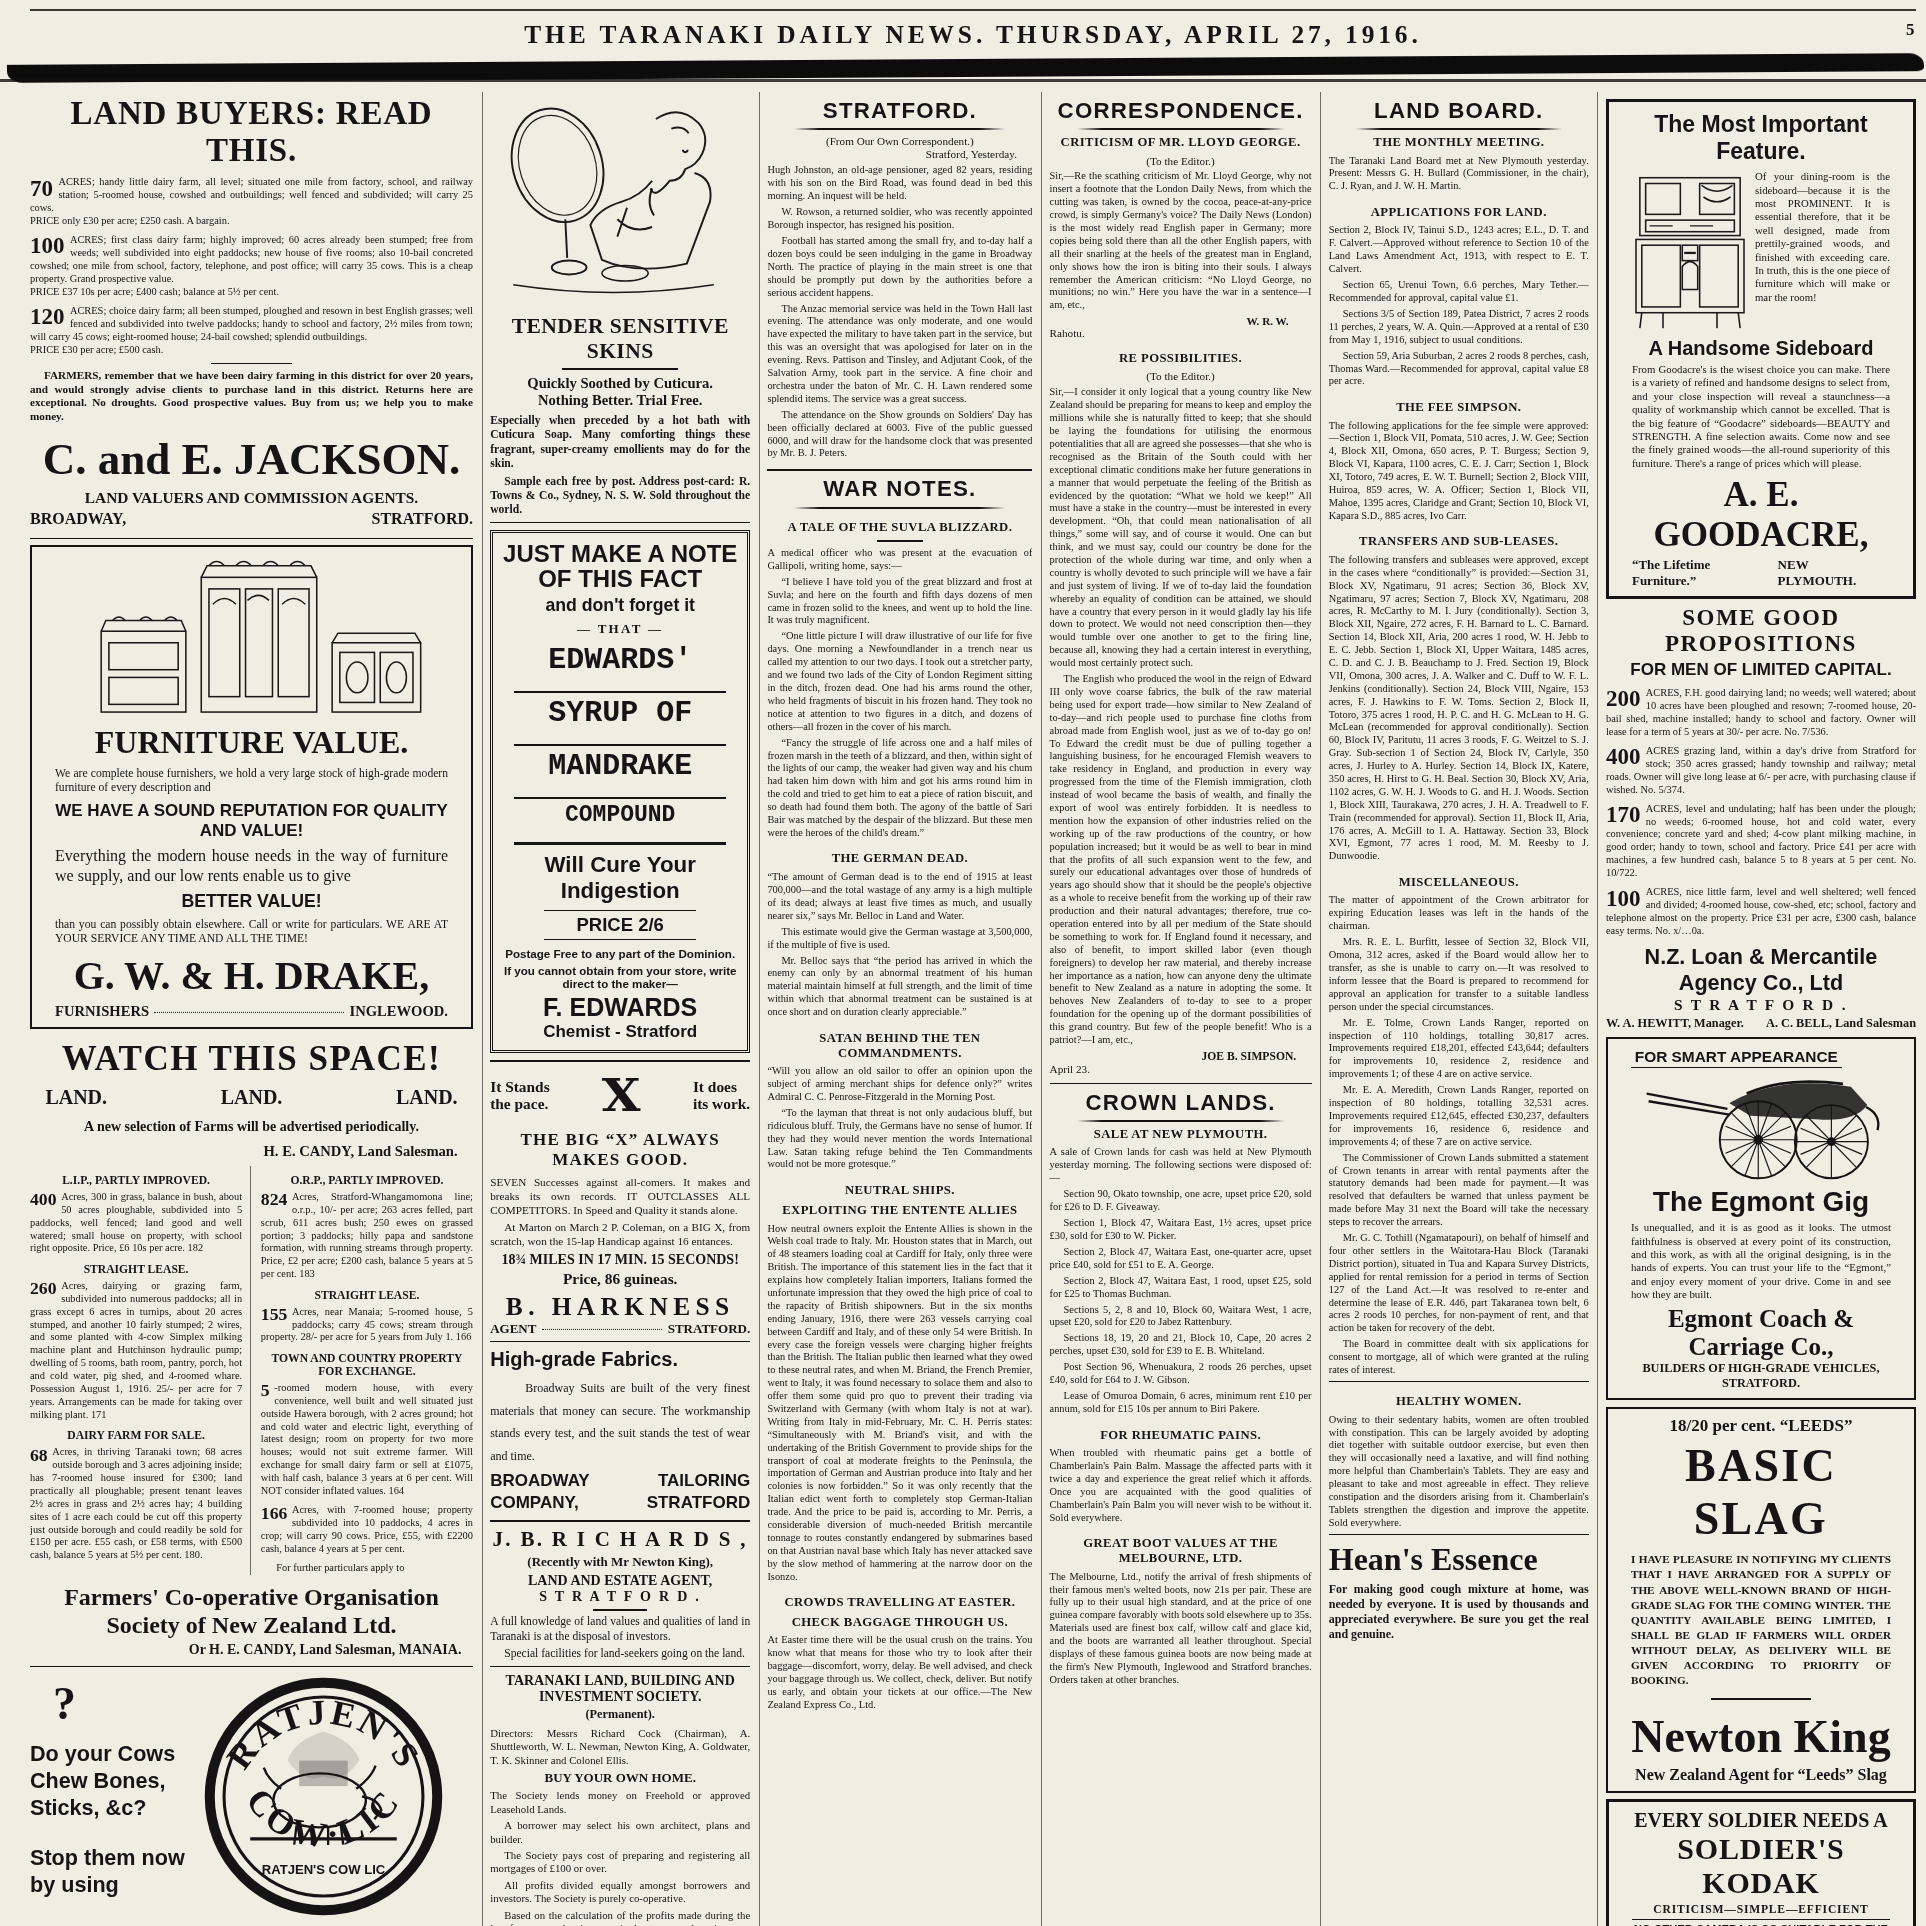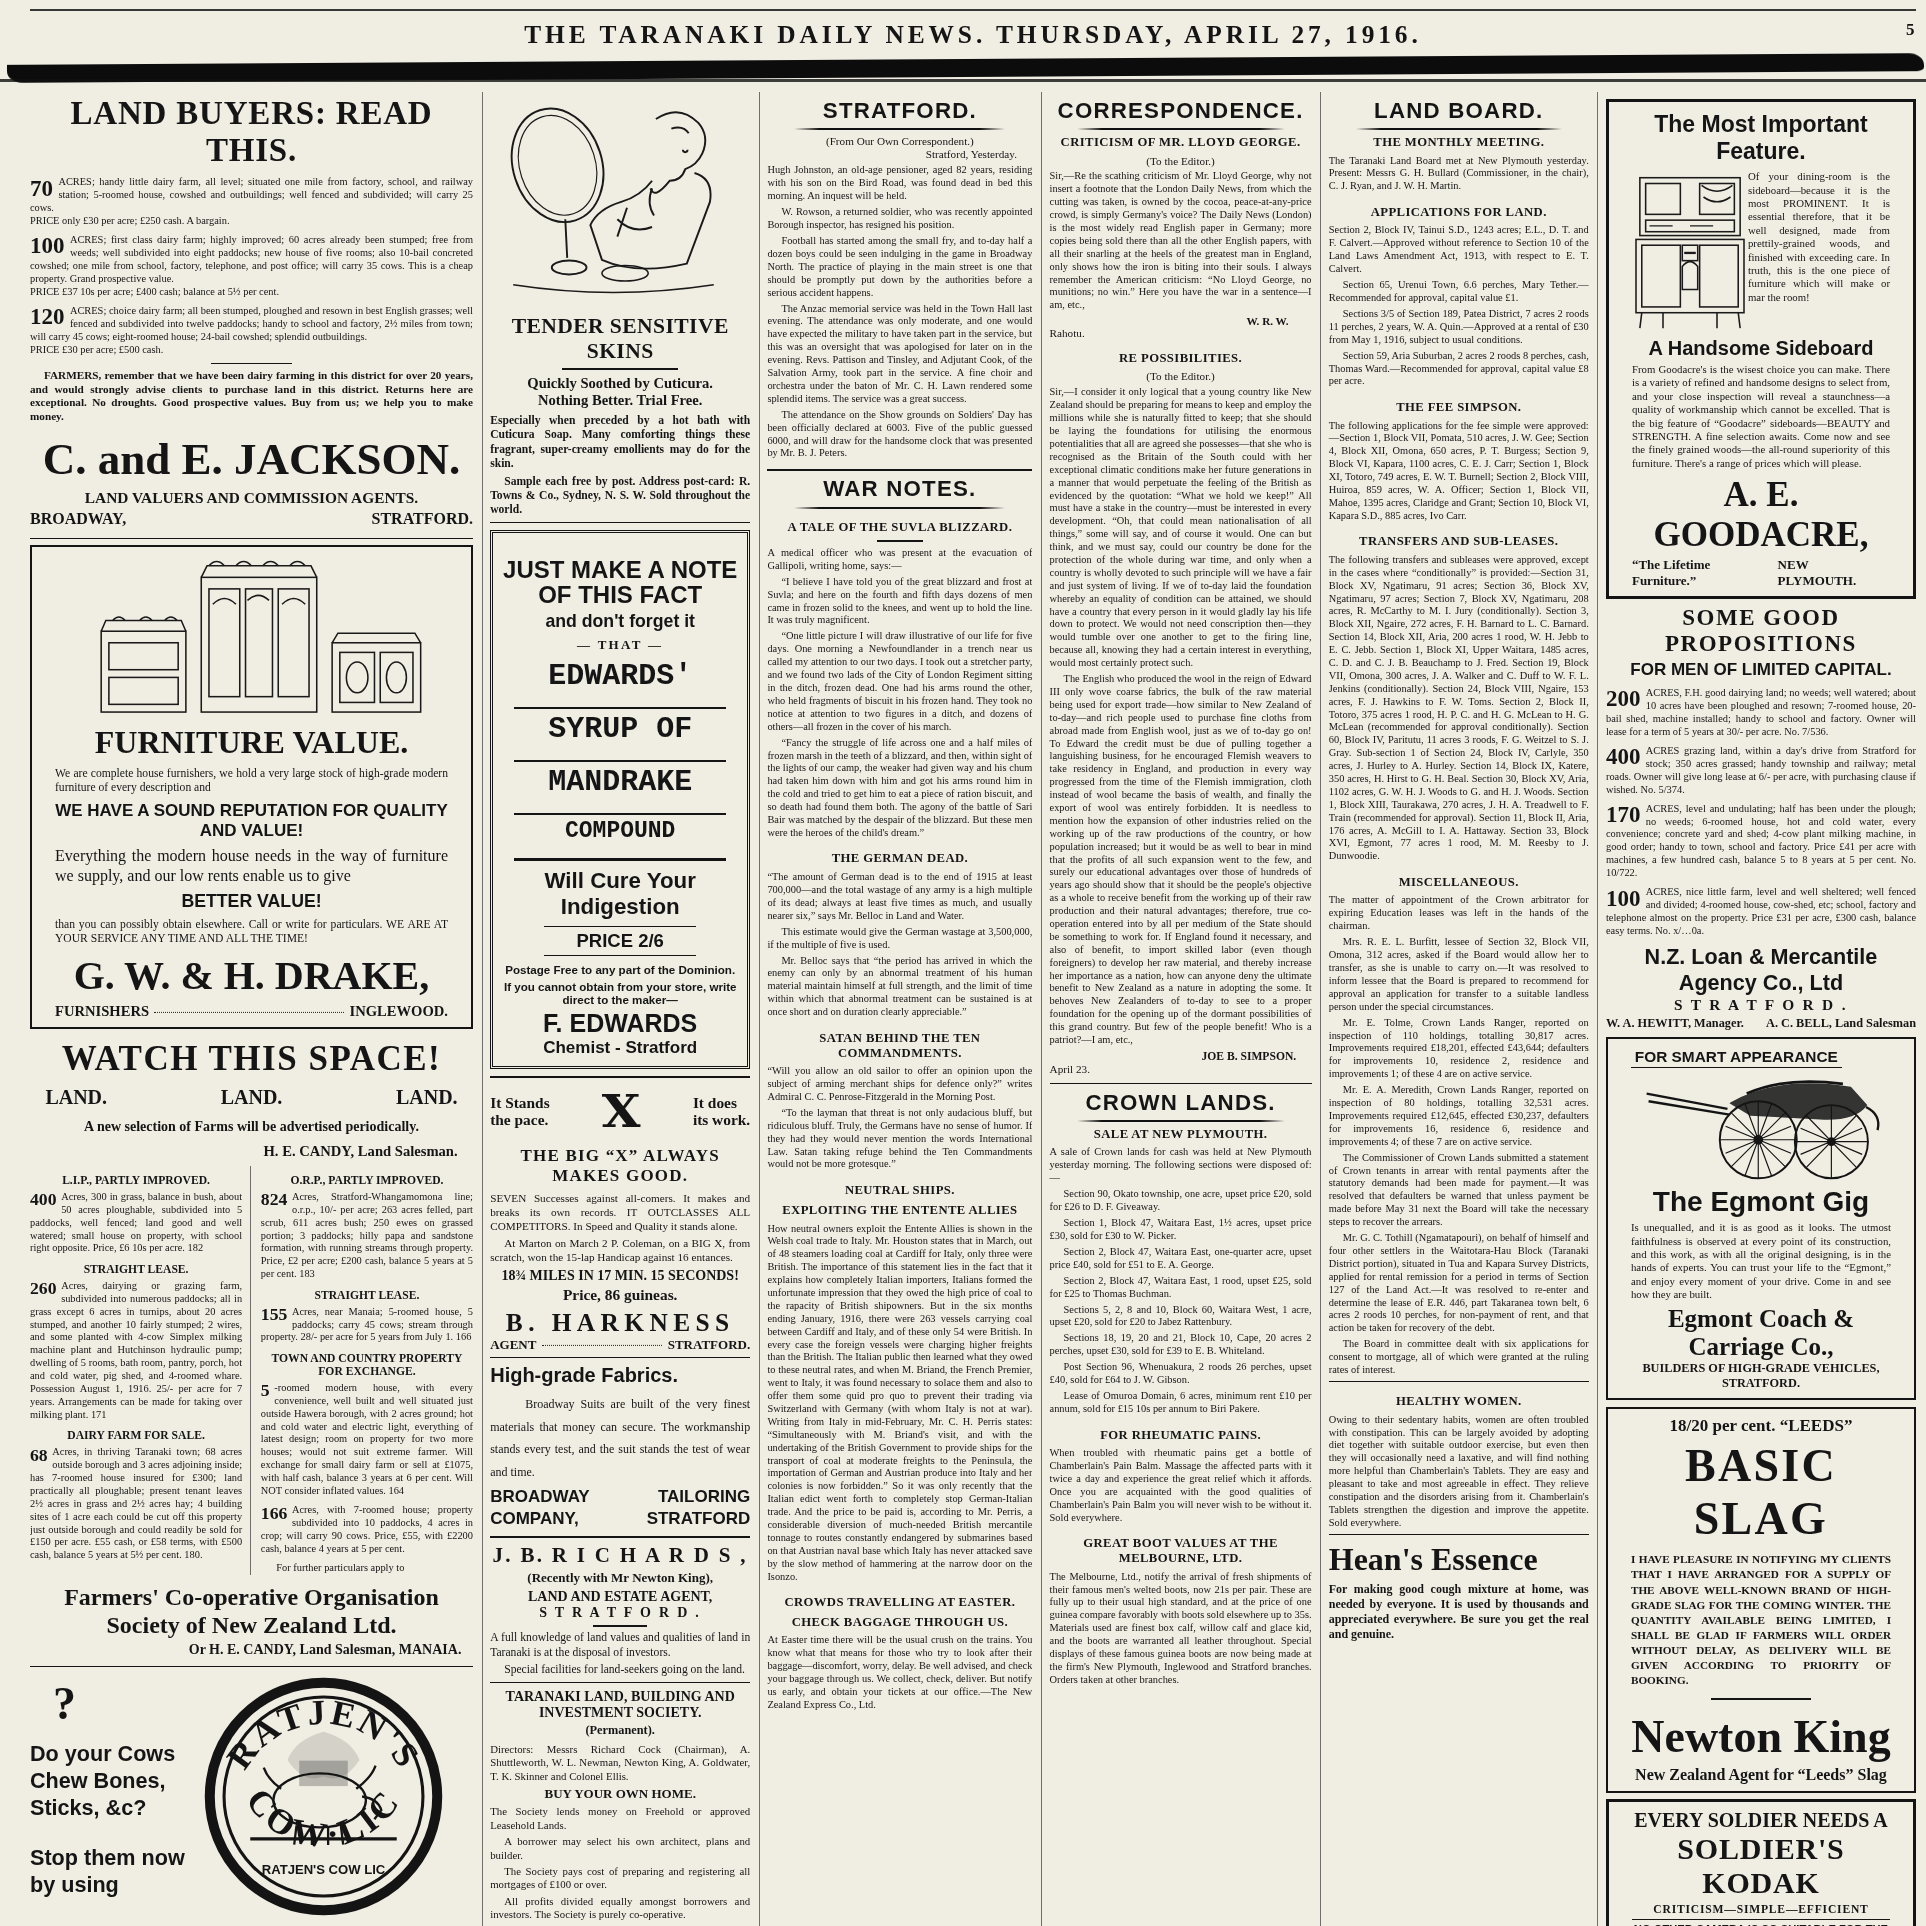--- a/index.html
+++ b/index.html
@@ -47,21 +47,21 @@
   .jackson-name{font-size:45px;font-weight:bold;text-align:center;margin:9.2px 0 3.9px;}
   .furn-title{font-size:32px;font-weight:bold;text-align:center;margin:3.1px 0 5.4px;}
   .drake{font-size:40px;font-weight:bold;text-align:center;margin:6.2px 0 3.1px;}
   .watch-title{font-size:35px;font-weight:bold;text-align:center;letter-spacing:1.5px;margin:10.8px 0 7px;}
   .landrow{display:flex;justify-content:space-between;font-weight:bold;font-size:20px;padding:0 15.4px;margin:3.9px 0 9.2px;align-items:flex-end;}
   .coop{font-size:24px;font-weight:bold;text-align:center;line-height:1.15;margin:9.2px 0 3.1px;}
   .cow-left{font-size:21.6px;font-weight:bold;line-height:1.25;}
   .griff{font-size:24px;font-weight:bold;text-align:center;margin:3.9px 0 1.5px;}
   .cut-title{font-size:21.6px;font-weight:bold;text-align:center;letter-spacing:0.4px;margin:5.4px 0 2.3px;}
   .cut-sub{font-size:14.6px;font-weight:bold;text-align:center;margin:3.1px 0 5.4px;}
-  .edw1{font-family:"Liberation Sans",sans-serif;font-weight:bold;font-size:24px;text-align:center;line-height:1.05;margin-top:16px;}
+  .edw1{font-family:"Liberation Sans",sans-serif;font-weight:bold;font-size:24px;text-align:center;line-height:1.05;}
   .edw2{font-family:"Liberation Sans",sans-serif;font-weight:bold;font-size:17.7px;text-align:center;margin-top:3.9px;}
   .edw-that{font-size:13px;font-weight:bold;text-align:center;letter-spacing:2.3px;margin:5.4px 0;}
   .edw-big{font-family:Liberation Mono, monospace;font-weight:bold;font-size:30px;text-align:center;
            border-bottom:2.3px solid #141414;margin:3.1px 11.6px;padding-bottom:14px;}
   .edw-cure{font-family:"Liberation Sans",sans-serif;font-weight:bold;font-size:22.3px;text-align:center;margin:7px 0 2.3px;}
   .edw-price{font-family:"Liberation Sans",sans-serif;font-weight:bold;font-size:18.5px;text-align:center;
              border-top:1.9px solid #141414;border-bottom:1.9px solid #141414;margin:6.2px 42px;padding:3.1px 0;}
   .edw-sm{font-family:"Liberation Sans",sans-serif;font-weight:bold;font-size:11.6px;text-align:center;margin:3.9px 0;}
   .edw-firm{font-family:"Liberation Sans",sans-serif;font-weight:bold;font-size:25px;text-align:center;margin-top:3.9px;}
   .edw-chem{font-family:"Liberation Sans",sans-serif;font-weight:bold;font-size:17px;text-align:center;}
@@ -547,21 +547,21 @@
         <div style="font-size:32px;font-weight:bold;margin:6.2px 0 3.9px;">Hean's  Essence</div>
         <div class="bt" style="font-size:12px;font-weight:bold;">
             <p>For making good cough mixture at home, was needed by everyone.  It is used by thousands and appreciated everywhere.  Be sure you get the real and genuine.</p>
           </div>
       </section>
     </div>
 
     <div class="col c6">
       <section class="box" style="border-width:3.1px;">
         <div class="good-title">The Most Important Feature.</div>
-        <div style="display:flex;">
+        <div style="display:flex;gap:7px;">
           <svg width="116" height="162" viewBox="0 0 300 420" stroke="#1a1a1a" fill="none" stroke-width="4">
             <rect x="20" y="20" width="260" height="150"></rect>
             <rect x="35" y="35" width="90" height="80"></rect>
               <rect x="175" y="35" width="90" height="80"></rect>
             <path d="M180 40 q40 30 80 0 M185 70 q35 25 70 0"></path>
             <rect x="35" y="130" width="230" height="30"></rect>
             <path d="M45 145 h60 M150 145 h60" stroke-width="3"></path>
             <rect x="10" y="180" width="280" height="190"></rect>
             <rect x="25" y="195" width="100" height="160"></rect>
               <rect x="175" y="195" width="100" height="160"></rect>

